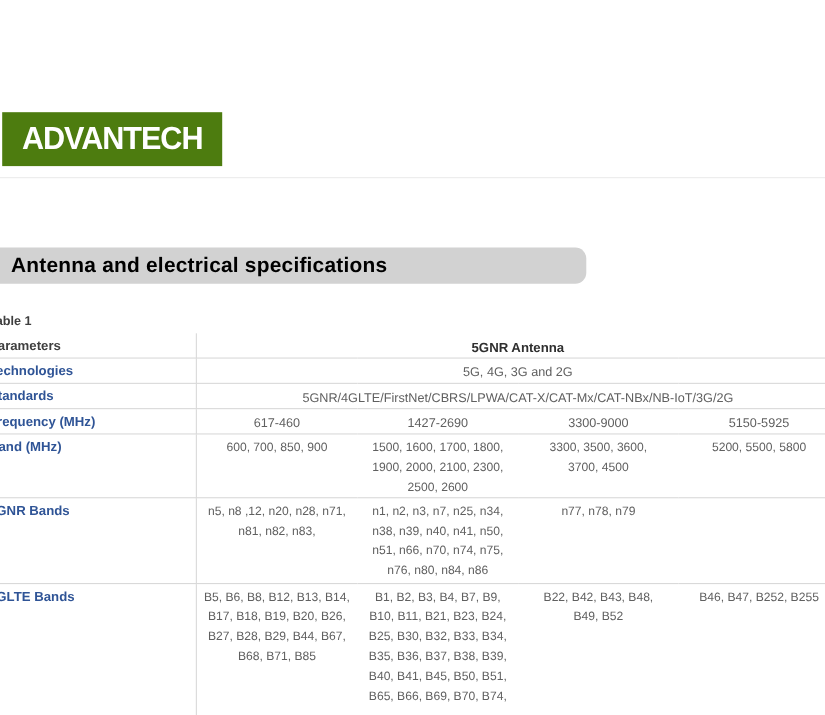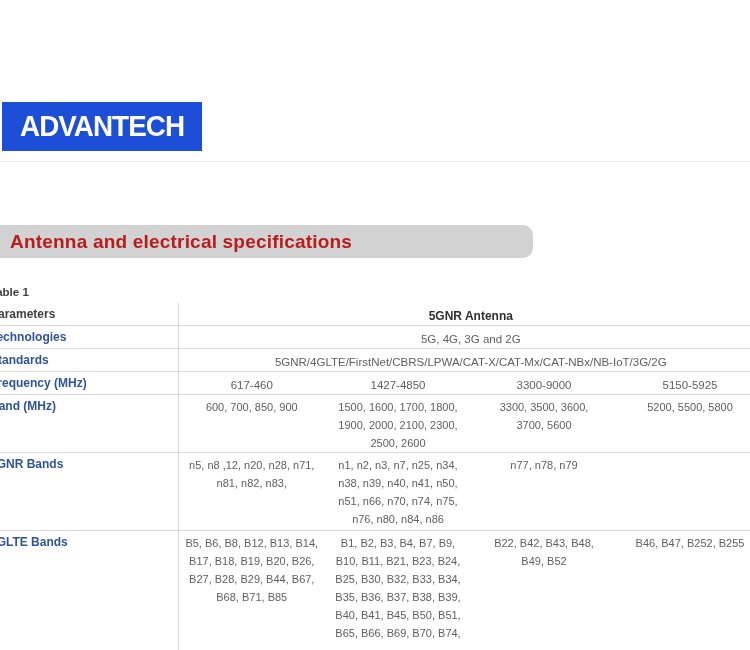--- a/index.html
+++ b/index.html
@@ -8,21 +8,21 @@
     overflow: hidden; position: relative;
     background: #ffffff;
     font-family: "Liberation Sans", sans-serif;
   }
   .page { position: absolute; left: -10px; top: 0; width: 795px; height: 660px; }
 
   
   .logo {
     position: absolute; left: 12px; top: 102px;
     width: 200px; height: 49px;
-    background: #1d4ed8;
+    background: #4d7c0f;
     display: flex; align-items: center;
     padding-left: 18px; box-sizing: border-box;
   }
   .logo span {
     color: #ffffff; font-weight: bold; font-size: 29px;
     letter-spacing: -1px; transform: scaleX(0.96); transform-origin: left center;
   }
 
   
   .header-rule {
@@ -32,21 +32,21 @@
 
   
   .section-bar {
     position: absolute; left: 0; top: 225px;
     width: 543px; height: 33px;
     background: #d2d2d2; border-radius: 10px;
     display: flex; align-items: center;
     padding-left: 20px; box-sizing: border-box;
   }
   .section-bar span {
-    color: #b91c1c; font-weight: bold; font-size: 19px; letter-spacing: 0.2px;
+    color: #000000; font-weight: bold; font-size: 19px; letter-spacing: 0.2px;
   }
 
   
   .table-caption {
     position: absolute; left: 0; top: 286px;
     font-size: 11.5px; font-weight: bold; color: #3f3f3f;
   }
 
   
   table.spec {
@@ -116,32 +116,32 @@
         <th>Technologies</th>
         <td colspan="4">5G, 4G, 3G and 2G</td>
       </tr>
       <tr class="r-std">
         <th>Standards</th>
         <td colspan="4">5GNR/4GLTE/FirstNet/CBRS/LPWA/CAT-X/CAT-Mx/CAT-NBx/NB-IoT/3G/2G</td>
       </tr>
       <tr class="r-freq">
         <th>Frequency (MHz)</th>
         <td>617-460</td>
-        <td>1427-4850</td>
+        <td>1427-2690</td>
         <td>3300-9000</td>
         <td>5150-5925</td>
       </tr>
       <tr class="r-band">
         <th>Band (MHz)</th>
         <td>600, 700, 850, 900</td>
         <td>1500, 1600, 1700, 1800,
 1900, 2000, 2100, 2300,
 2500, 2600</td>
         <td>3300, 3500, 3600,
-3700, 5600</td>
+3700, 4500</td>
         <td>5200, 5500, 5800</td>
       </tr>
       <tr class="r-5gnr">
         <th>5GNR Bands</th>
         <td>n5, n8 ,12, n20, n28, n71,
 n81, n82, n83,</td>
         <td>n1, n2, n3, n7, n25, n34,
 n38, n39, n40, n41, n50,
 n51, n66, n70, n74, n75,
 n76, n80, n84, n86</td>

